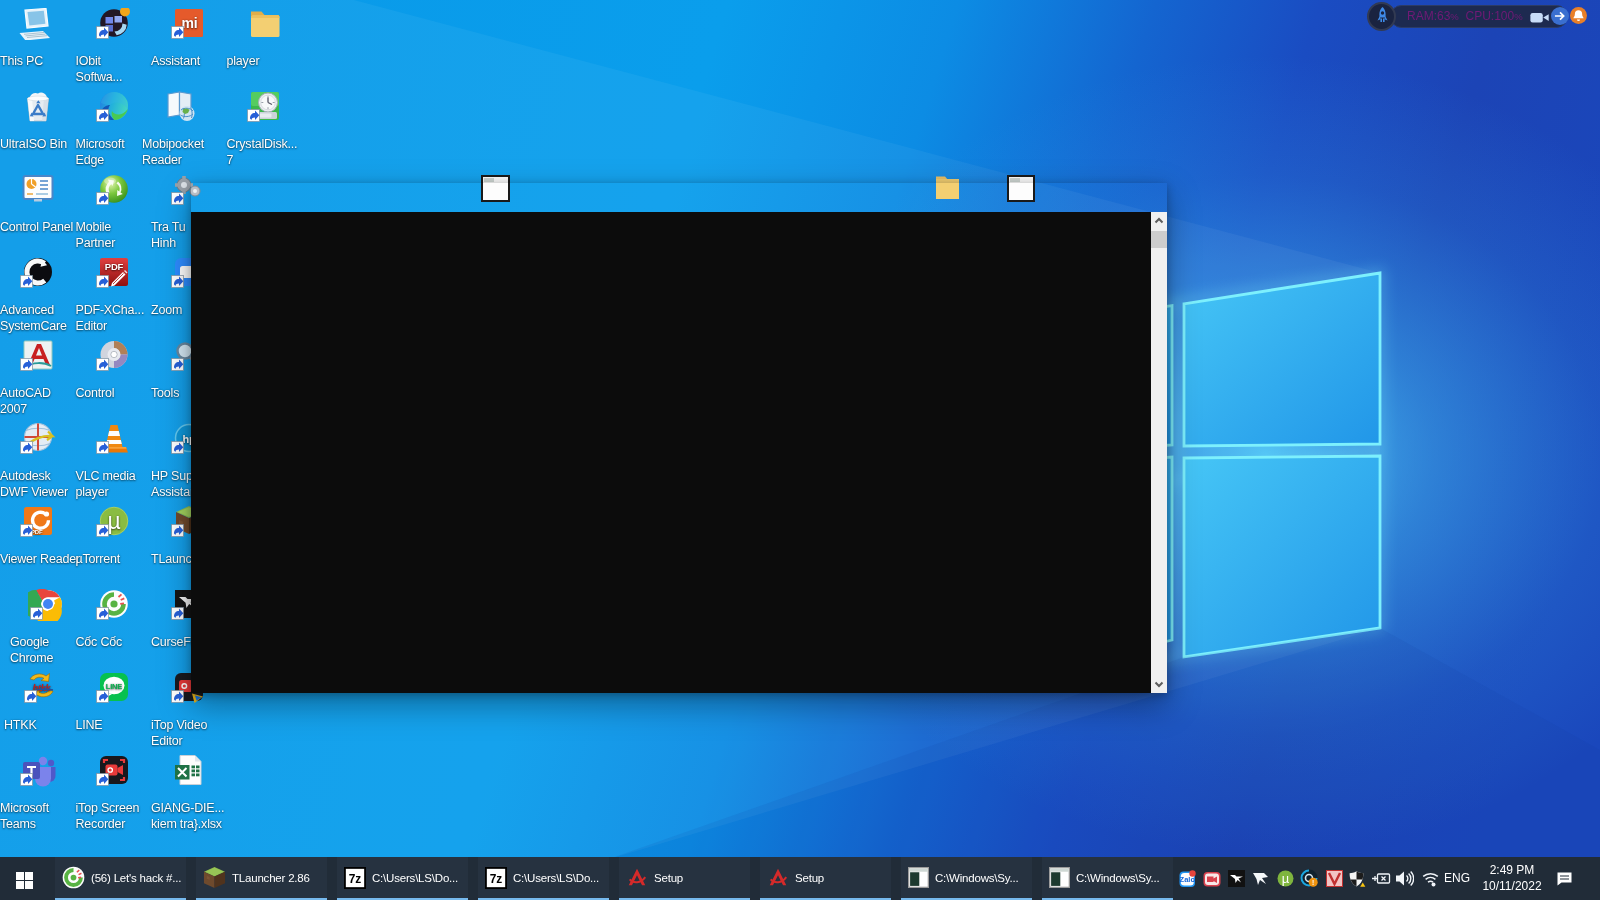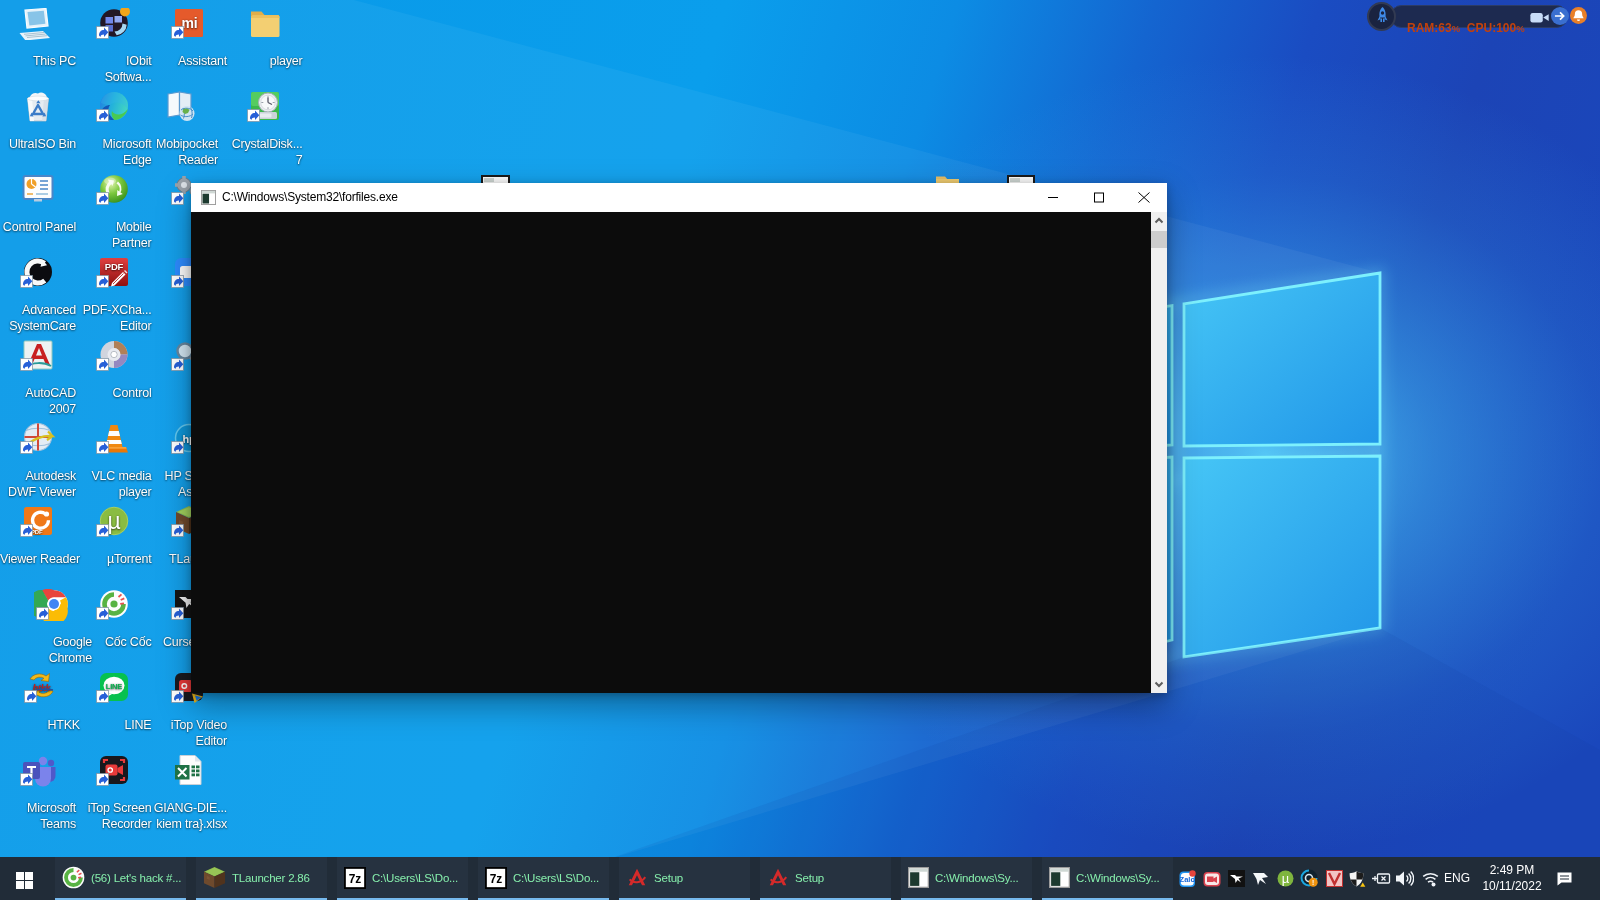--- a/index.html
+++ b/index.html
@@ -1,31 +1,31 @@
 <!DOCTYPE html>
 <html><head>
 <meta charset="utf-8">
 <style>
 * { margin:0; padding:0; box-sizing:border-box; }
 html,body { width:1600px; height:900px; overflow:hidden; font-family:"Liberation Sans", sans-serif; }
 #desktop { position:absolute; left:0; top:0; width:1600px; height:857px; overflow:hidden; }
 #wall { position:absolute; left:0; top:0; }
-.ico { position:absolute; width:76px; text-align:right; color:#fff; font-size:12.5px; letter-spacing:-0.2px; line-height:15.5px; text-shadow:0 1px 2px rgba(0,0,0,0.55), 0 0 2px rgba(0,0,0,0.35); }
+.ico { position:absolute; width:76px; text-align:left; color:#fff; font-size:12.5px; letter-spacing:-0.2px; line-height:15.5px; text-shadow:0 1px 2px rgba(0,0,0,0.55), 0 0 2px rgba(0,0,0,0.35); }
 .ico svg.main { display:block; margin:0 auto; }
 .ico .lbl { margin-top:14px; white-space:nowrap; }
 #conwin { position:absolute; left:191px; top:183px; width:976px; height:510px; box-shadow:0 12px 30px rgba(0,0,0,0.35), 0 2px 8px rgba(0,0,0,0.25); }
 #titlebar { position:absolute; left:0; top:0; width:976px; height:29px; background:#ffffff; }
 #titlebar .ticon { position:absolute; left:10px; top:7px; }
 #titlebar .ttext { position:absolute; left:31px; top:0; height:29px; line-height:29px; font-size:12px; letter-spacing:-0.2px; color:#000; }
 .capbtn { position:absolute; top:0; width:46px; height:29px; }
 #content { position:absolute; left:0; top:29px; width:960px; height:481px; background:#0c0c0c; }
 #sbar { position:absolute; left:960px; top:29px; width:16px; height:481px; background:#f0f0f0; }
 #sbar .thumb { position:absolute; left:0px; top:19px; width:16px; height:17px; background:#cdcdcd; }
 #taskbar { position:absolute; left:0; top:857px; width:1600px; height:43px; background:#212c38; }
-.tbtn { position:absolute; top:0; height:43px; background:#263240; border-bottom:2px solid #76b9ed; display:flex; align-items:center; color:#86efac; font-size:12px; }
+.tbtn { position:absolute; top:0; height:43px; background:#263240; border-bottom:2px solid #76b9ed; display:flex; align-items:center; color:#ffffff; font-size:12px; }
 .tbtn .bicon { margin-left:7px; margin-right:6px; flex:0 0 auto; display:flex; }
 .tbtn .btxt { white-space:nowrap; overflow:hidden; font-size:11.5px; letter-spacing:-0.2px; }
 #clock { position:absolute; left:1462px; top:0; width:100px; height:43px; color:#fff; font-size:12px; text-align:center; line-height:16px; padding-top:5px; }
 #perf { position:absolute; left:1368px; top:2px; height:28px; }
 </style>
 </head>
 <body>
 <div id="desktop">
 <svg id="wall" width="1600" height="857" viewBox="0 0 1600 857">
   <defs>
@@ -358,21 +358,21 @@
         <polygon points="20,0 33,6 20,12 7,6" fill="#8fbf52"></polygon>
         <polygon points="20,1.2 31,6 20,10.8 9,6" fill="#a3d45f"></polygon>
         <polygon points="7,6 20,12 20,28 7,22" fill="#70492c"></polygon>
         <polygon points="33,6 20,12 20,28 33,22" fill="#4f321c"></polygon>
         <rect x="10" y="9" width="4" height="4" fill="#7d5535" transform="skewY(26)" opacity="0.9"></rect>
         <rect x="2.5" y="18.5" width="12" height="12" fill="#fff" stroke="#7d8fa0" stroke-width="0.7"></rect>
         <path d="M5,27.5 c0,-3.5 2,-5.5 5,-5.5 v-2.6 l4.3,4.8 -4.3,4.8 v-2.6 c-2.2,0 -3.2,0.6 -3.6,2.6 z" fill="#2760d8"></path>
       </svg>
       <div class="lbl">TLauncher</div>
     </div>
-<div class="ico" style="left:16px;top:589px">
+<div class="ico" style="left:10px;top:589px">
       <svg class="main" width="40" height="32" viewBox="0 0 40 32">
         <circle cx="20" cy="15" r="13.8" fill="#fff"></circle>
         <path d="M20,1.2 a13.8,13.8 0 0 1 12,7 l-12,0 a7,7 0 0 0 -6,3.5 l-6,-10.4 a13.8,13.8 0 0 1 12,-0.1 z" fill="#e8453c"></path>
         <path d="M8,1.1 l6,10.4 a7,7 0 0 0 0,7 l-6,10.4 a13.8,13.8 0 0 1 0,-27.8 z" fill="#34a853" transform="rotate(0)"></path>
         <path d="M7.9,28.9 a13.8,13.8 0 0 0 24.1,-13.7 l-12,0 a7,7 0 0 1 -6,10.5 z" fill="#fbbc05" transform="rotate(0)"></path>
         <path d="M8,1.1 a13.8,13.8 0 0 0 -0.1,27.8 l6.1,-10.4 a7,7 0 0 1 0,-7 z" fill="#34a853"></path>
         <path d="M32,8.2 a13.8,13.8 0 0 1 0.1,13.5 a13.8,13.8 0 0 1 -24.2,7.2 l6.1,-10.4 a7,7 0 0 0 6,3.5 a7,7 0 0 0 6,-10.5 z" fill="#fbbc05"></path>
         <circle cx="20" cy="15" r="6.2" fill="#fff"></circle>
         <circle cx="20" cy="15" r="5" fill="#4285f4"></circle>
         <rect x="2.5" y="18.5" width="12" height="12" fill="#fff" stroke="#7d8fa0" stroke-width="0.7"></rect>
@@ -497,37 +497,20 @@
     </div>
 <div class="ico" style="left:983px;top:174px">
       <svg class="main" width="40" height="32" viewBox="0 0 40 32">
         <rect x="7" y="2" width="26" height="25" fill="#fdfdfd" stroke="#1a1a1a" stroke-width="2"></rect>
         <rect x="9" y="4" width="10" height="4" fill="#d0d8d4"></rect>
       </svg>
     </div>
 </div>
 
 <div id="conwin">
-  <div id="titlebar">
-    <svg class="ticon" width="15" height="15" viewBox="0 0 16 16">
-      <rect x="0.5" y="0.5" width="15" height="15" fill="#ffffff" stroke="#9a9a9a"></rect>
-      <rect x="1" y="1" width="14" height="2.6" fill="#cfd8d4"></rect>
-      <rect x="1.6" y="4" width="7" height="10.4" fill="#1d3a2f"></rect>
-    </svg>
-    <div class="ttext">C:\Windows\System32\forfiles.exe</div>
-    <svg class="capbtn" width="46" height="29" style="left:839px" viewBox="0 0 46 29">
-        <path d="M18,14.5 h10" stroke="#000" stroke-width="1"></path>
-      </svg>
-    <svg class="capbtn" width="46" height="29" style="left:885px" viewBox="0 0 46 29">
-        <rect x="18.5" y="10" width="9" height="9" fill="none" stroke="#000" stroke-width="1"></rect>
-      </svg>
-    <svg class="capbtn" width="46" height="29" style="left:930px" viewBox="0 0 46 29">
-        <path d="M17.5,9.5 l11,10 M28.5,9.5 l-11,10" stroke="#000" stroke-width="1"></path>
-      </svg>
-  </div>
   <div id="content"></div>
   <div id="sbar">
     <svg style="position:absolute;left:0;top:0" width="16" height="17" viewBox="0 0 16 17">
         <path d="M4.5,10.5 L8,7 L11.5,10.5" fill="none" stroke="#5d5d5d" stroke-width="2"></path>
       </svg>
     <div class="thumb"></div>
     <svg style="position:absolute;left:0;top:464px" width="16" height="17" viewBox="0 0 16 17">
         <path d="M4.5,6.5 L8,10 L11.5,6.5" fill="none" stroke="#5d5d5d" stroke-width="2"></path>
       </svg>
   </div>
@@ -688,21 +671,21 @@
 <div style="position:absolute;left:1441px;top:0;width:32px;height:43px;line-height:43px;color:#fff;font-size:12px;text-align:center">ENG</div>
 <div id="clock">2:49 PM<br>10/11/2022</div>
 <svg style="position:absolute;left:1556px;top:13px" width="17" height="17" viewBox="0 0 17 17">
   <path d="M1.5,2.5 h14 v10 h-10 l-4,3 z" fill="#fff"></path>
   <path d="M4,6 h9 M4,9 h9" stroke="#212c38" stroke-width="1.2"></path>
 </svg>
 </div>
 
 <div id="perf">
   <div style="position:absolute;left:22px;top:3px;width:178px;height:23px;background:#1d2a50;border-radius:12px;border:1px solid #2c3c66"></div>
-  <div style="position:absolute;left:39px;top:19px;color:#c2410c;font-size:12px;font-weight:bold;white-space:nowrap;letter-spacing:-0.2px;letter-spacing:0px">RAM:63<span style="font-size:9.5px">%</span>&nbsp; CPU:100<span style="font-size:9.5px">%</span></div>
+  <div style="position:absolute;left:39px;top:7px;color:#701a75;font-size:12px;font-weight:normal;white-space:nowrap;letter-spacing:-0.2px;letter-spacing:0px">RAM:63<span style="font-size:9.5px">%</span>&nbsp; CPU:100<span style="font-size:9.5px">%</span></div>
   <svg style="position:absolute;left:161px;top:8px" width="22" height="15" viewBox="0 0 24 16">
     <rect x="1.5" y="3" width="13.5" height="10.5" rx="2.5" fill="#c8dcf8"></rect>
     <polygon points="15.5,8 21.5,4.5 21.5,11.8" fill="#c8dcf8"></polygon>
   </svg>
   <div style="position:absolute;left:-1px;top:0px;width:29px;height:29px;border-radius:50%;background:#1a2340;border:2px solid #323a52"></div>
   <svg style="position:absolute;left:5px;top:4px" width="19" height="21" viewBox="0 0 19 21">
     <path d="M9.5,1 C12.5,3.5 13.2,8 12.2,11.5 L6.8,11.5 C5.8,8 6.5,3.5 9.5,1 Z" fill="#3f8ae8"></path>
     <circle cx="9.5" cy="7" r="1.7" fill="#1a2340"></circle>
     <path d="M6.8,10 L4.5,14.5 L7.5,13.2 M12.2,10 L14.5,14.5 L11.5,13.2" fill="#3f8ae8"></path>
     <path d="M8.2,12.5 L8.2,16 M10.8,12.5 L10.8,16" stroke="#3f8ae8" stroke-width="1.6"></path>

